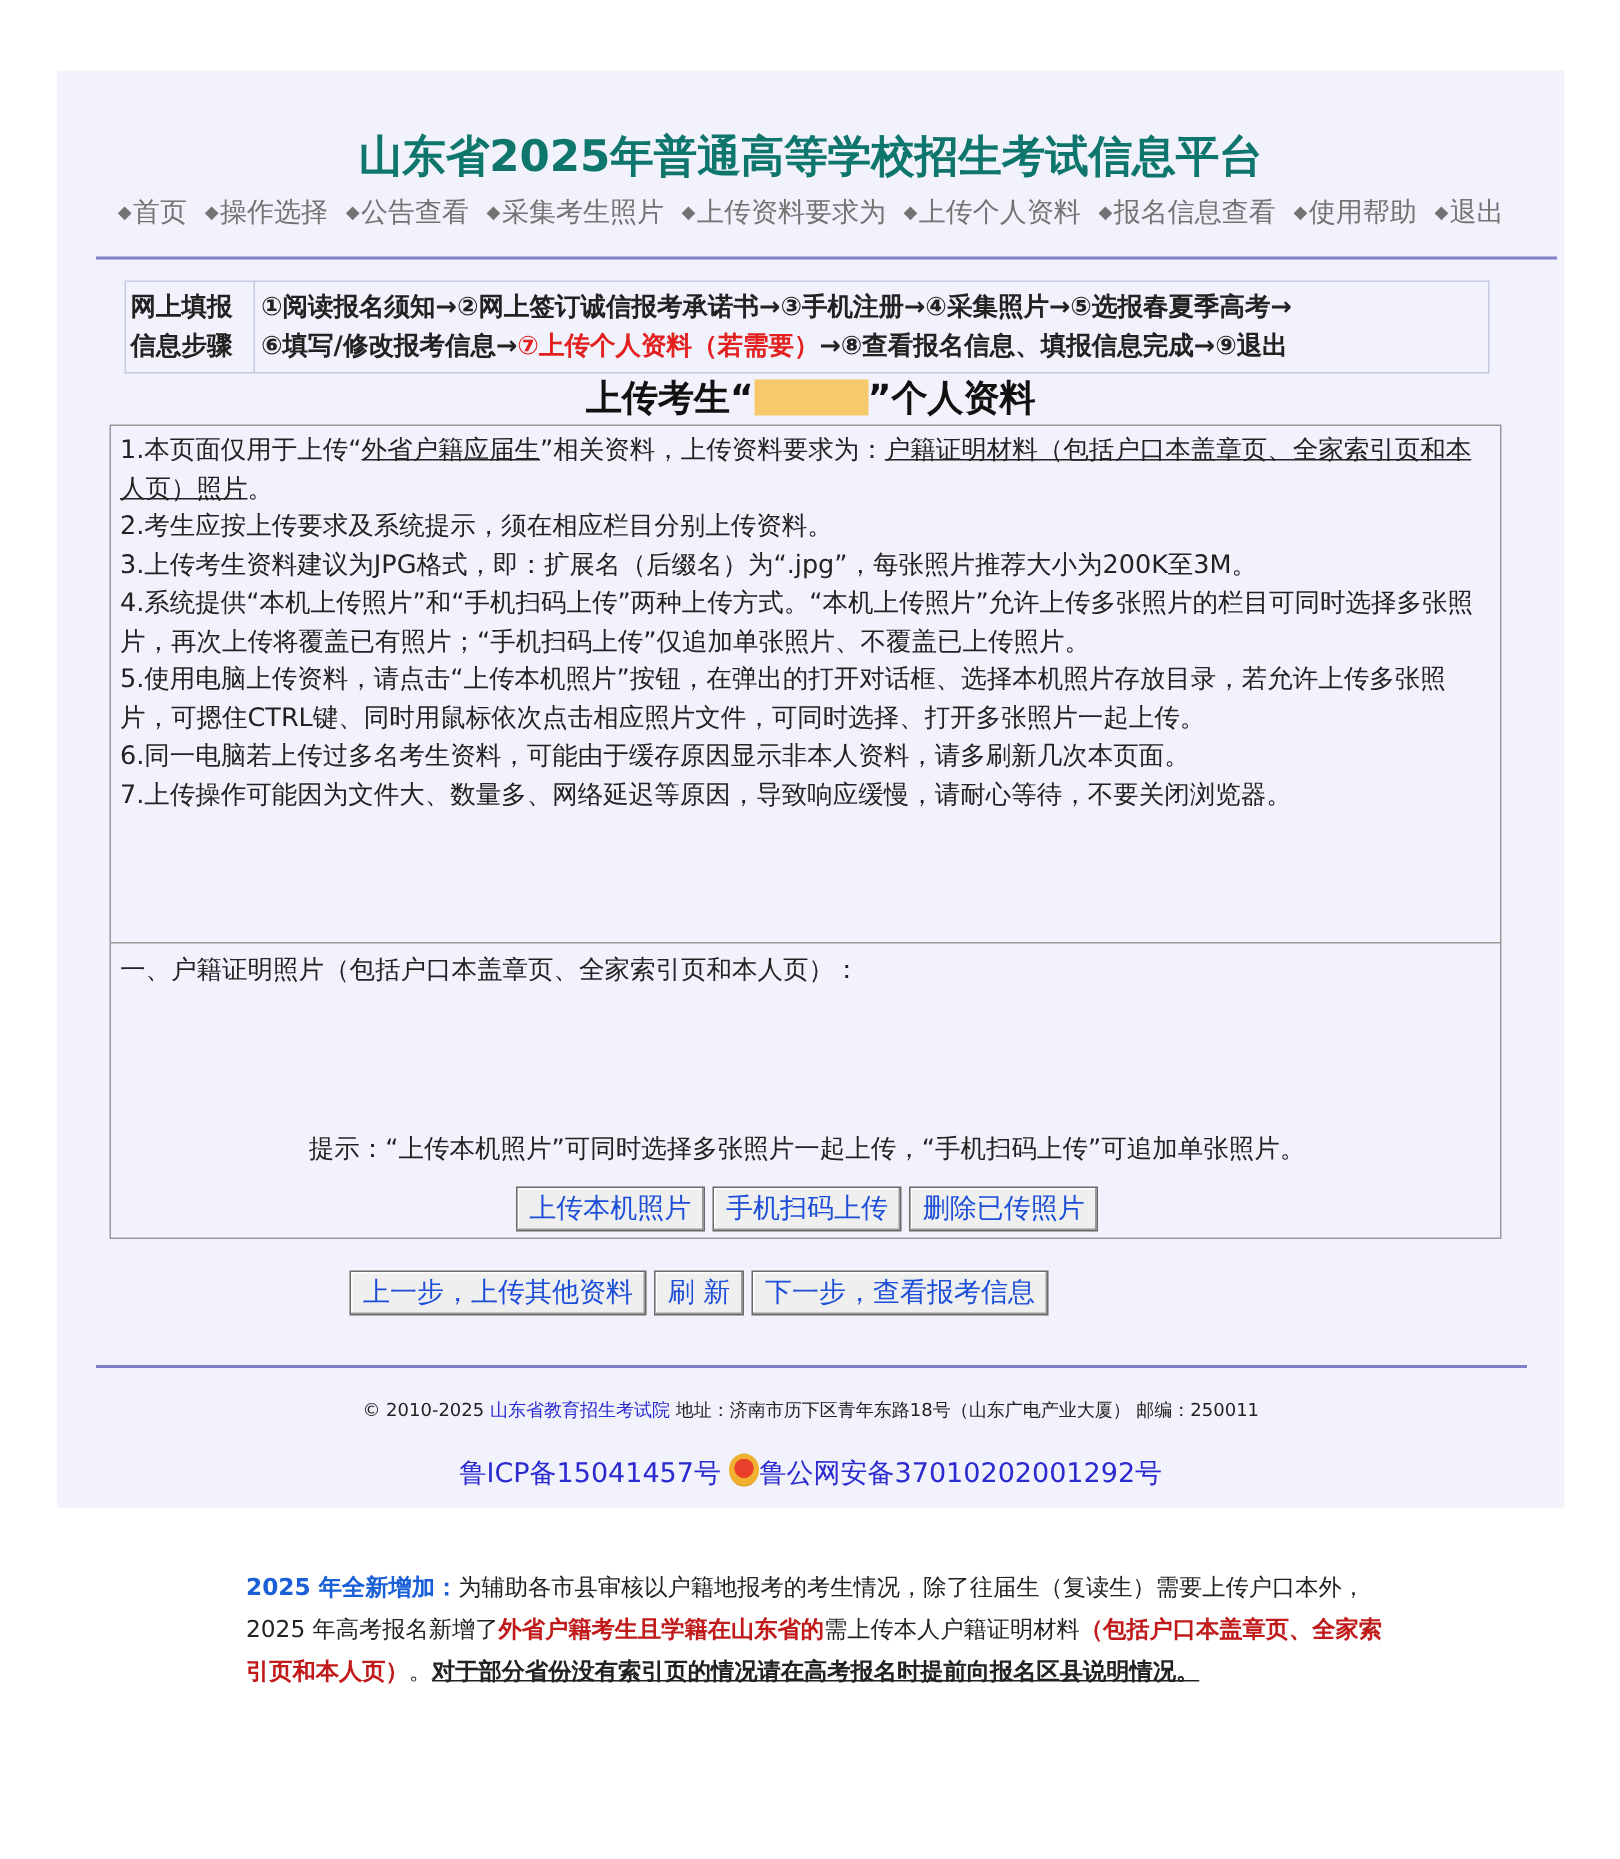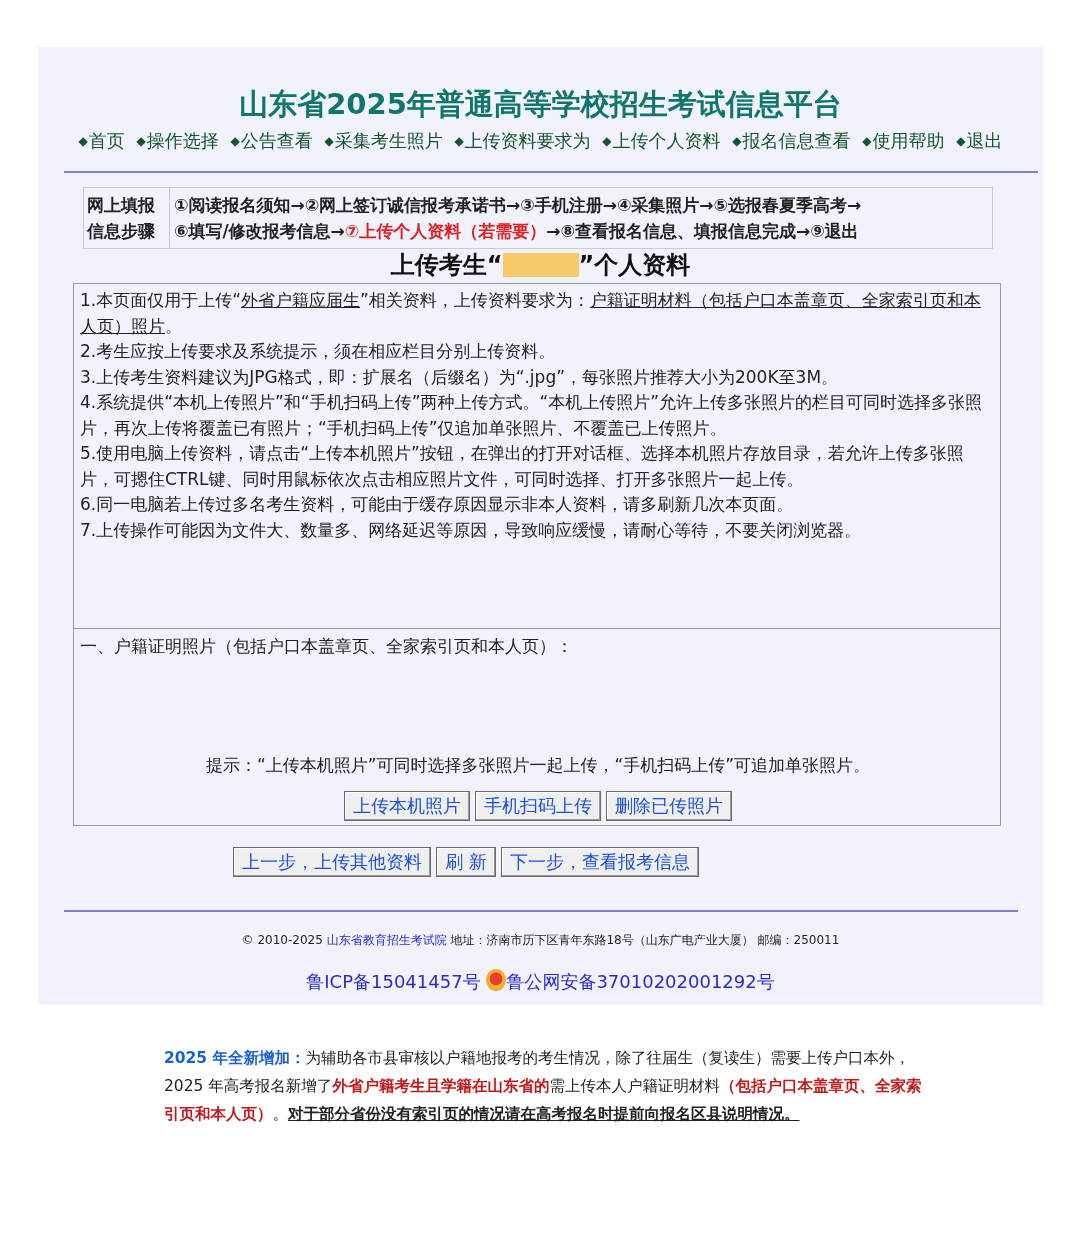--- a/index.html
+++ b/index.html
@@ -13,21 +13,21 @@
     background: #f1f2fb;
   }
   .site-title {
     position: absolute; left: 0; width: 1005px; top: 38px; text-align: center;
     font-size: 29px; font-weight: bold; color: #0f766e; letter-spacing: 0px;
   }
   .nav {
     position: absolute; left: 0; width: 1005px; top: 82px; text-align: center;
     font-size: 18px; color: #2a2ad0; white-space: nowrap;
   }
-  .nav a { color: #14532d; text-decoration: none; margin: 0 3px; cursor: pointer; }
+  .nav a { color: #737373; text-decoration: none; margin: 0 3px; cursor: pointer; }
   .nav .dia { font-size: 12px; vertical-align: 2px; margin-right: 1px; }
   .hr1 {
     position: absolute; left: 26px; width: 974px; top: 124px; height: 0;
     border-top: 2px solid #8080c8;
   }
   .steps {
     position: absolute; left: 45px; top: 140px; width: 908px; height: 60px;
     border: 1px solid #c7c9e2; display: flex; font-weight: bold; font-size: 17px; color: #222;
   }
   .steps .lbl { width: 86px; border-right: 1px solid #c7c9e2; padding: 4px 3px; line-height: 26px; box-sizing: border-box; }

